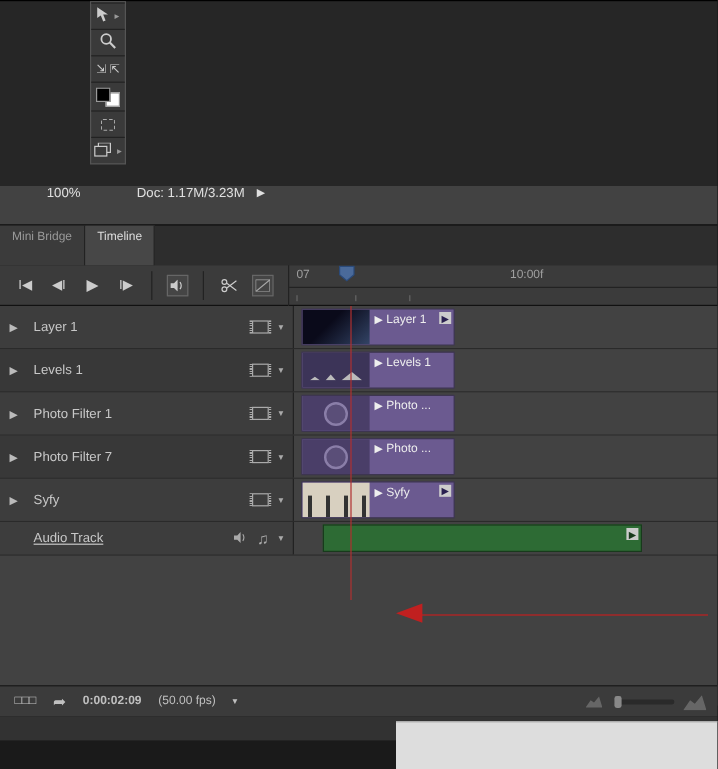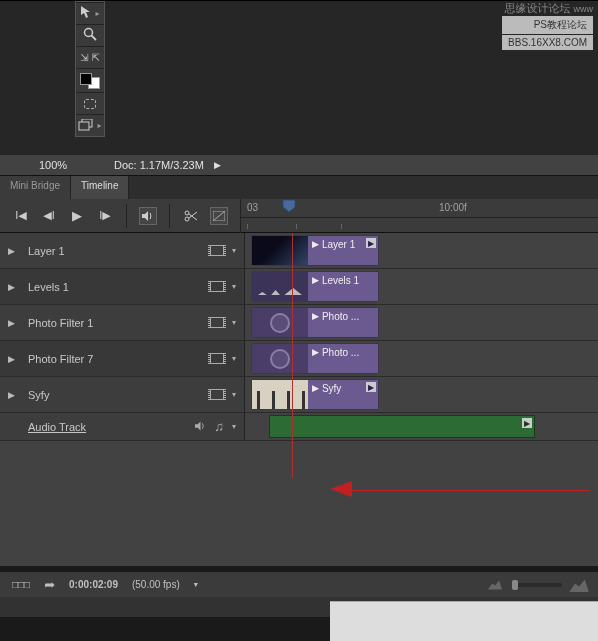--- a/index.html
+++ b/index.html
@@ -5,25 +5,25 @@
 * { margin: 0; padding: 0; box-sizing: border-box; font-family: Tahoma, sans-serif; }
 body { background: #1a1a1a; width: 598px; height: 641px; overflow: hidden; position: relative; color: #ccc; font-size: 11px; }
 .canvas-area { width: 100%; height: 155px; background: #262626; position: relative; border-top: 1px solid #000; }
 .toolbox { position: absolute; left: 75px; top: 0; width: 30px; background: #3a3a3a; border: 1px solid #555; }
 .tool { width: 28px; height: 22px; display: flex; align-items: center; justify-content: center; color: #ccc; font-size: 14px; border-top: 1px solid #222; }
 .color-swatch { width: 20px; height: 16px; position: relative; margin: 3px auto; }
 .color-fg { width: 12px; height: 12px; background: #000; border: 1px solid #999; position: absolute; top: 0; left: 0; }
 .color-bg { width: 12px; height: 12px; background: #fff; border: 1px solid #999; position: absolute; bottom: 0; right: 0; }
 .watermark { position: absolute; right: 5px; top: 0; font-size: 11px; color: #888; text-align: right; }
 .watermark .box { background: #bbb; color: #333; padding: 2px 6px; margin-bottom: 1px; font-size: 10px; }
-.zoom-bar { height: 20px; background: #424242; display: flex; align-items: center; font-size: 11px; color: #e0e0e0; padding: 0 8px; }
+.zoom-bar { height: 32px; background: #424242; display: flex; align-items: flex-start; font-size: 11px; color: #e0e0e0; padding: 0 8px; }
 .zoom-bar .zoom { width: 90px; text-align: center; }
 .zoom-bar .doc { margin-left: 16px; }
 .zoom-bar .arrow { margin-left: 10px; cursor: pointer; font-size:9px; }
-.tabs { background: #2d2d2d; height: 24px; display: flex; border-top: 1px solid #111; font-size: 10px; }
+.tabs { background: #2d2d2d; height: 34px; display: flex; border-top: 1px solid #111; font-size: 10px; }
 .tab { padding: 4px 10px; background: #3b3b3b; border-right: 1px solid #222; color: #999; cursor: pointer; }
 .tab.active { background: #474747; color: #ddd; }
 .transport { background: #3b3b3b; height: 34px; display: flex; align-items: center; border-bottom: 1px solid #111; }
 .transport-btns { display: flex; gap: 10px; padding: 0 12px; align-items:center; }
 .t-btn { width: 18px; height: 18px; display: flex; align-items: center; justify-content: center; color: #ccc; font-size: 11px; cursor: pointer; }
 .t-sep { width: 1px; height: 24px; background: #222; margin: 0 2px; }
 .t-square { width: 18px; height: 18px; display:flex;align-items:center;justify-content:center;background: #454545; border:1px solid #666; }
 .timeline-header { flex: 1; position: relative; height: 34px; border-left: 1px solid #222; }
 .ruler { position: absolute; top: 0; left: 0; right: 0; height: 16px; }
 .ruler-tick { position: absolute; top: 3px; color: #a0a0a0; font-size: 10px; }
@@ -106,26 +106,20 @@
     <div class="tool">
       <span>
         <svg width="16" height="12" viewBox="0 0 16 12">
             <rect x="4" y="0" width="10" height="8" fill="none" stroke="#ccc"></rect>
             <rect x="1" y="3" width="10" height="8" fill="#3a3a3a" stroke="#ccc"></rect>
           </svg>
       </span>
       <span class="chevd">▸</span>
     </div>
   </div>
-  <div class="watermark">
-    <span>思缘设计论坛</span>
-    <span style="font-size:9px;">www</span>
-    <div class="box">PS教程论坛</div>
-    <div class="box">BBS.16XX8.COM</div>
-  </div>
 </div>
 
 <div class="zoom-bar">
   <span class="zoom">100%</span>
   <span class="doc">Doc: 1.17M/3.23M</span>
   <span class="arrow">▶</span>
 </div>
 
 <div class="tabs">
   <div class="tab">Mini Bridge</div>
@@ -155,23 +149,23 @@
     </span>
     <span class="t-btn t-square">
       <svg width="12" height="10" viewBox="0 0 12 10">
           <rect x="0" y="0" width="12" height="10" fill="none" stroke="#aaa"></rect>
           <line x1="0" y1="10" x2="12" y2="0" stroke="#aaa"></line>
         </svg>
     </span>
   </div>
   <div class="timeline-header">
     <div class="ruler">
-      <span class="ruler-tick" style="left:6px;">03</span>
+      <span class="ruler-tick" style="left:6px;">07</span>
       <span class="ruler-tick" style="left:100px;margin-top:42px;">05:00f</span>
-      <span class="ruler-tick" style="left:198px;">10:00f</span>
+      <span class="ruler-tick" style="left:184px;">10:00f</span>
     </div>
     <div class="mini-ticks">
       <div class="mini-tick" style="left:6px;"></div>
       <div class="mini-tick" style="left:55px;"></div>
       <div class="mini-tick" style="left:100px;"></div>
     </div>
     <div class="playhead" style="left:48px;">
       <svg width="14" height="14" viewBox="0 0 14 14">
           <path d="M1 1 L13 1 L13 8 L7 13 L1 8 Z" fill="#4a6a9a" stroke="#2a4a7a"></path>
         </svg>

